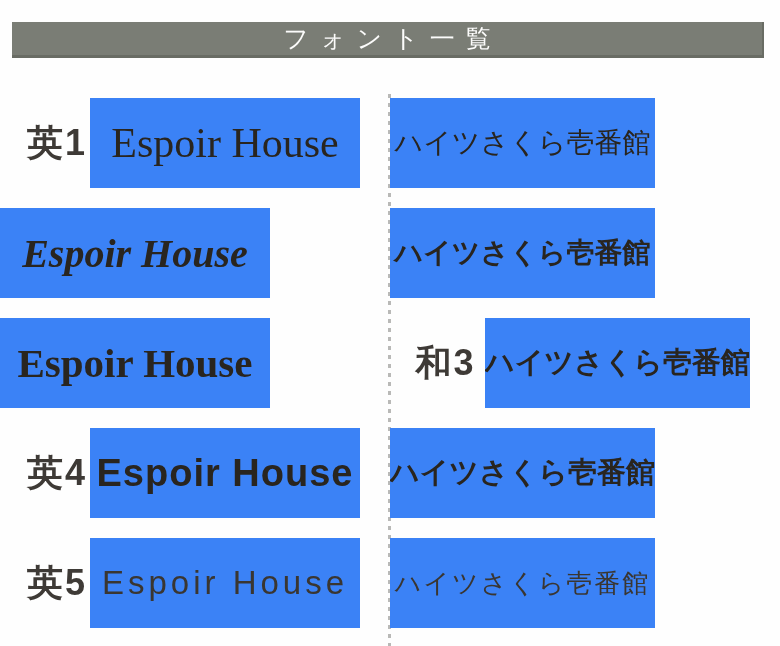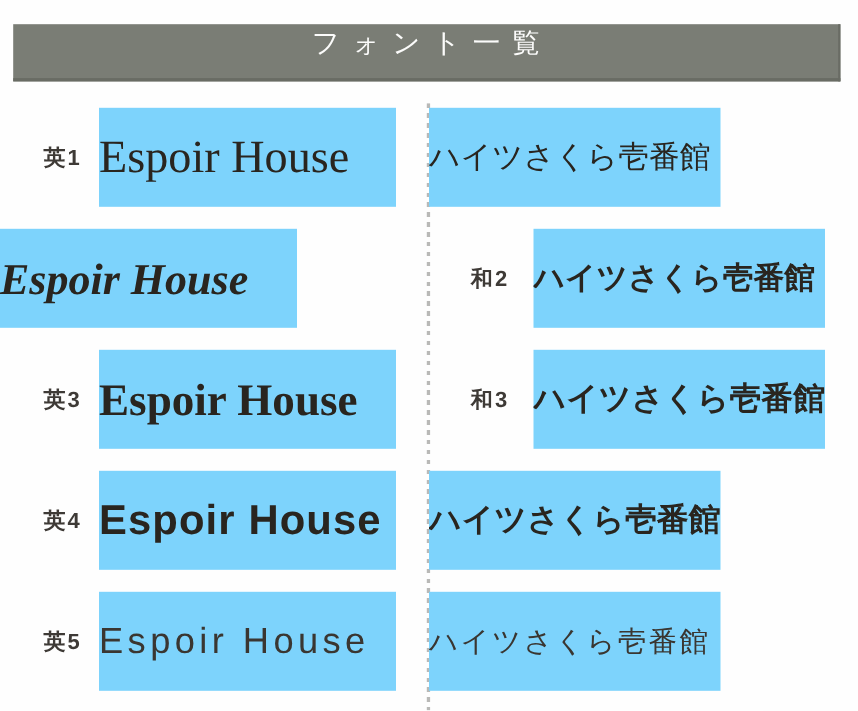--- a/index.html
+++ b/index.html
@@ -12,26 +12,26 @@
     overflow: hidden;
     font-family: "Liberation Sans", "DejaVu Sans", sans-serif;
   }
 
   
   .header-bar {
     position: absolute;
     left: 12px;
     top: 22px;
     width: 752px;
-    height: 52px;
+    height: 36px;
     background: #7a7d75;
     border-bottom: 3px solid #696c64;
     border-right: 2px solid #696c64;
     display: flex;
-    align-items: flex-start;
+    align-items: flex-end;
     justify-content: center;
   }
   .header-title {
     color: #fcfcfb;
     font-size: 25px;
     font-weight: 300;
     letter-spacing: 11px;
     text-indent: 11px;
     white-space: nowrap;
   }
@@ -55,35 +55,36 @@
   .col-en { left: 0; width: 388px; }
   .col-ja { left: 390px; width: 390px; }
 
   .font-row {
     display: flex;
     align-items: center;
     height: 90px;
     margin-bottom: 20px;
   }
   .row-label {
-    font-size: 20px;
+    font-size: 36px;
     font-weight: 700;
     letter-spacing: 2px;
     color: #3e3a36;
     white-space: nowrap;
     text-align: center;
   }
   .col-en .row-label { margin-left: 24px; width: 66px; }
   .col-ja .row-label { margin-left: 16px; width: 79px; }
 
   .sample-box {
     height: 90px;
-    background: #7dd3fc;
+    background: #3b82f6;
     display: flex;
     align-items: center;
+    justify-content: center;
     overflow: hidden;
   }
   .col-en .sample-box { width: 270px; }
   .col-ja .sample-box { width: 265px; }
 
   .sample-text { color: #29251f; white-space: nowrap; }
 
   
   .en-serif          { font-family: "Liberation Serif", "DejaVu Serif", serif;
                        font-size: 42px; font-weight: 400; }
@@ -130,21 +131,20 @@
       </div>
     </div>
 
     <div class="font-row">
       <div class="sample-box">
         <span class="sample-text en-serif-bold-it">Espoir House</span>
       </div>
     </div>
 
     <div class="font-row">
-      <div class="row-label">英3</div>
       <div class="sample-box">
         <span class="sample-text en-serif-bold">Espoir House</span>
       </div>
     </div>
 
     <div class="font-row">
       <div class="row-label">英4</div>
       <div class="sample-box">
         <span class="sample-text en-sans-bold">Espoir House</span>
       </div>
@@ -161,21 +161,20 @@
 
   <div class="col col-ja">
 
     <div class="font-row">
       <div class="sample-box">
         <span class="sample-text ja-gothic">ハイツさくら壱番館</span>
       </div>
     </div>
 
     <div class="font-row">
-      <div class="row-label">和2</div>
       <div class="sample-box">
         <span class="sample-text ja-rounded-bold">ハイツさくら壱番館</span>
       </div>
     </div>
 
     <div class="font-row">
       <div class="row-label">和3</div>
       <div class="sample-box">
         <span class="sample-text ja-mincho">ハイツさくら壱番館</span>
       </div>

